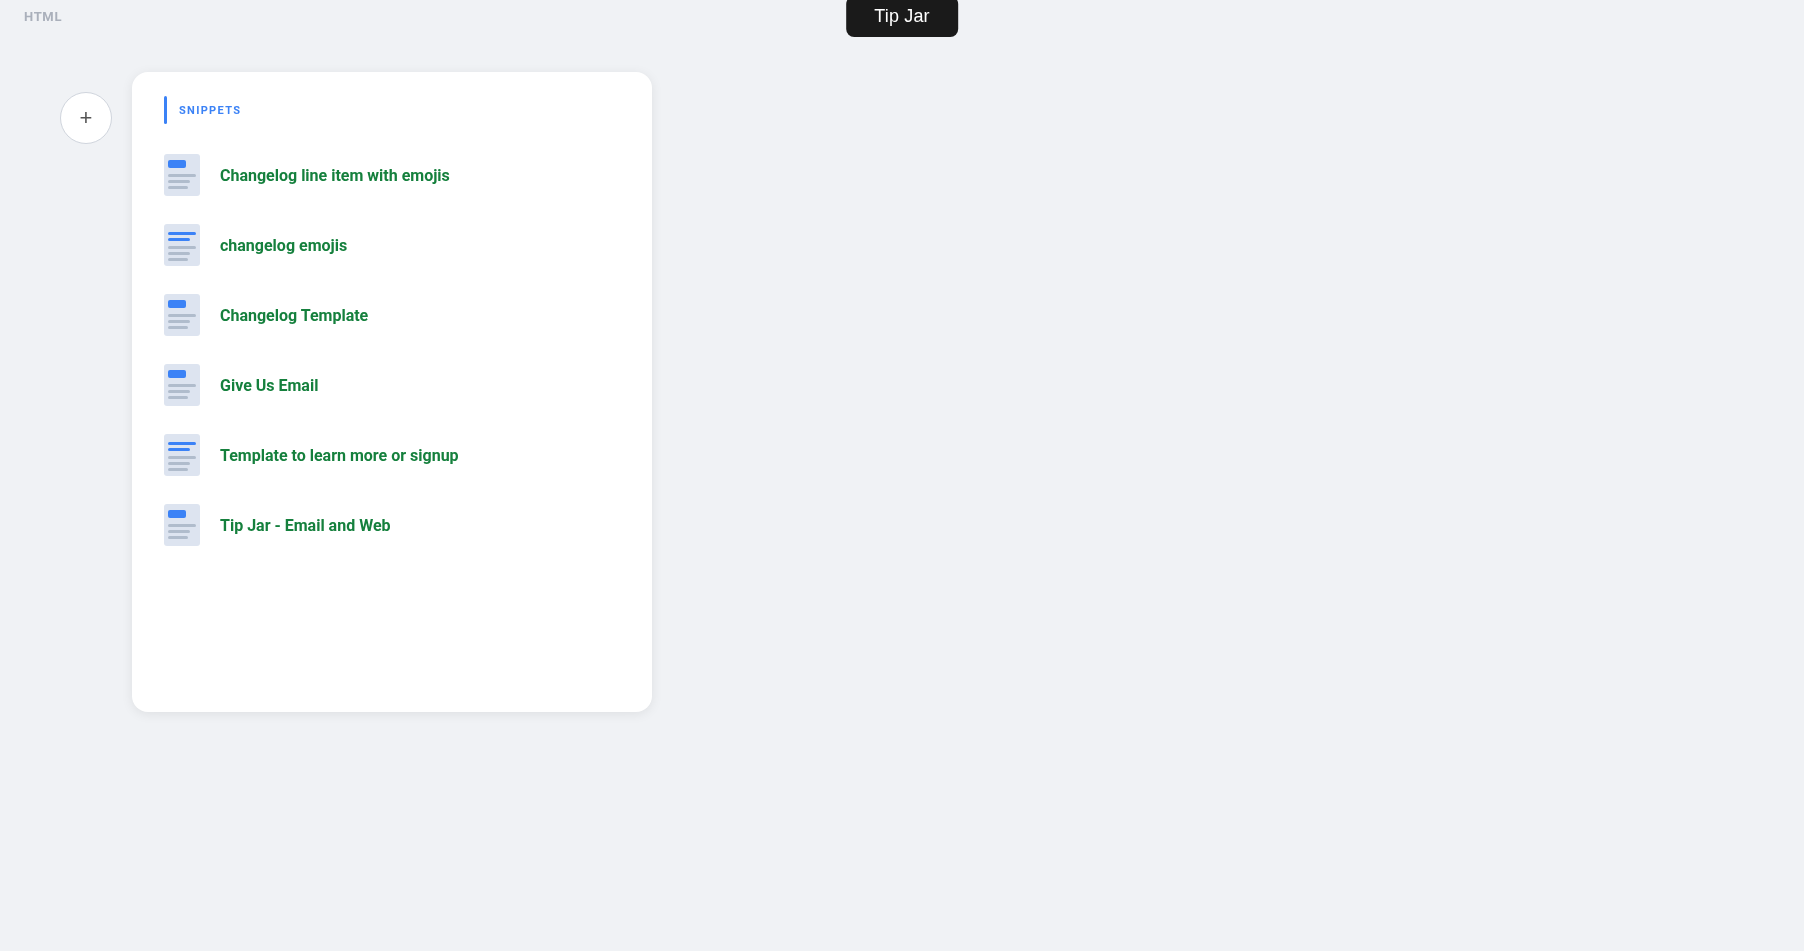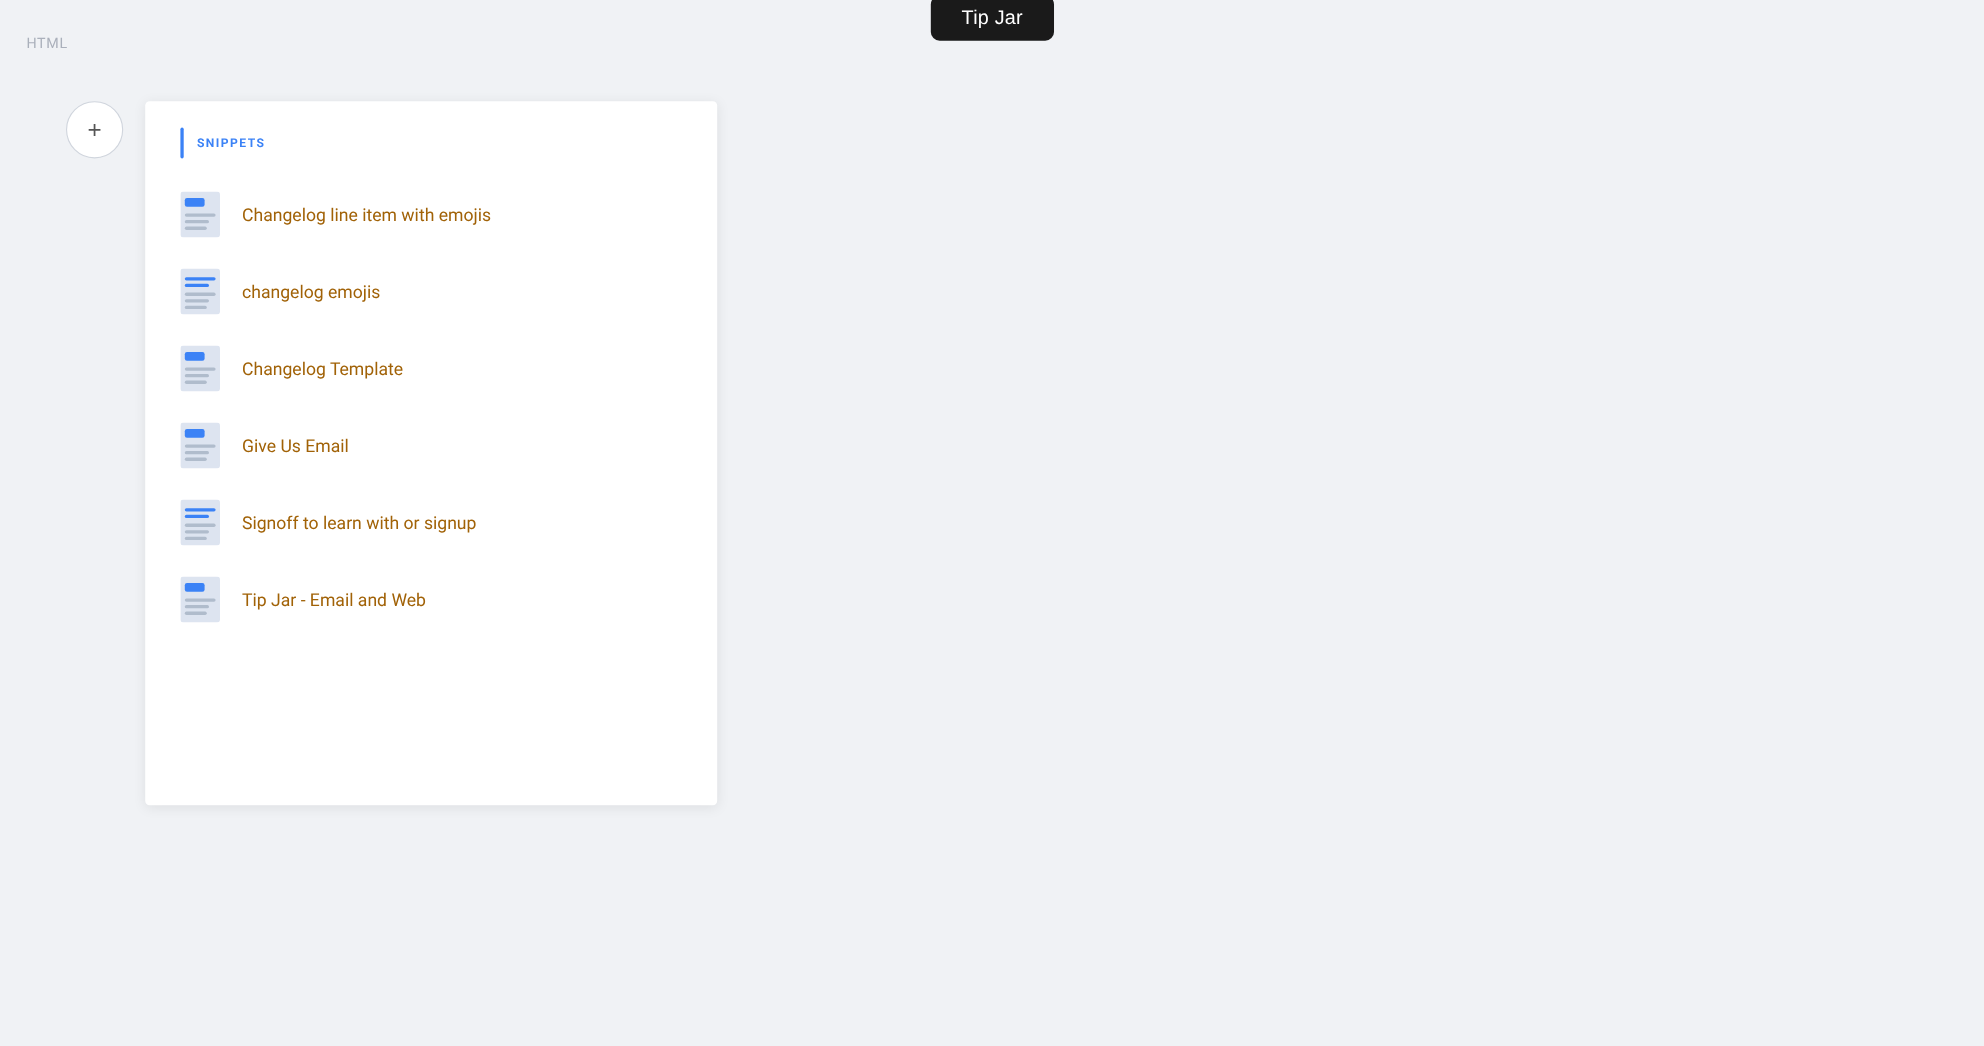--- a/index.html
+++ b/index.html
@@ -21,27 +21,26 @@
       position: relative;
       display: flex;
       align-items: center;
       padding: 16px 24px;
       background-color: #f0f2f5;
     }
 
     .header-html-label {
       font-size: 13px;
       color: #aab0bb;
-      font-weight: 400;
+      font-weight: 700;
       letter-spacing: 0.05em;
       position: absolute;
       left: 24px;
       top: 50%;
       transform: translateY(-50%);
-      margin-top: 24px;
     }
 
     .header-title-btn {
       position: absolute;
       left: 50%;
       transform: translateX(-50%);
       background-color: #1a1a1a;
       color: #ffffff;
       border: none;
       border-radius: 8px;
@@ -75,26 +74,25 @@
       margin-top: 20px;
       margin-right: 20px;
       color: #555;
       font-size: 22px;
       font-weight: 300;
     }
 
     
     .snippets-panel {
       background: #ffffff;
-      border-radius: 4px;
+      border-radius: 16px;
       box-shadow: 0 2px 12px rgba(0,0,0,0.08);
       width: 520px;
       padding: 24px 0 24px 0;
       min-height: 640px;
-      margin-top: 20px;
     }
 
     .snippets-header {
       padding: 0 32px 16px 32px;
       display: flex;
       align-items: center;
       gap: 0;
     }
 
     .snippets-header-bar {
@@ -136,22 +134,22 @@
       position: relative;
     }
 
     .snippet-icon-svg {
       width: 36px;
       height: 42px;
     }
 
     .snippet-name {
       font-size: 16px;
-      color: #a16207;
-      font-weight: 400;
+      color: #15803d;
+      font-weight: 700;
     }
   </style>
 </head>
 <body>
 
 <div class="header">
   <span class="header-html-label">HTML</span>
   <button class="header-title-btn">Tip Jar</button>
 </div>
 
@@ -228,21 +226,21 @@
         <div class="snippet-icon">
           <svg class="snippet-icon-svg" viewBox="0 0 36 42" xmlns="http://www.w3.org/2000/svg">
             <rect x="0" y="0" width="36" height="42" rx="3" ry="3" fill="#dde4f0"></rect>
             <rect x="4" y="8" width="28" height="3" rx="1.5" ry="1.5" fill="#3b82f6"></rect>
             <rect x="4" y="14" width="22" height="3" rx="1.5" ry="1.5" fill="#3b82f6"></rect>
             <rect x="4" y="22" width="28" height="3" rx="1.5" ry="1.5" fill="#b0bccc"></rect>
             <rect x="4" y="28" width="22" height="3" rx="1.5" ry="1.5" fill="#b0bccc"></rect>
             <rect x="4" y="34" width="20" height="3" rx="1.5" ry="1.5" fill="#b0bccc"></rect>
           </svg>
         </div>
-        <span class="snippet-name">Signoff to learn with or signup</span>
+        <span class="snippet-name">Template to learn more or signup</span>
       </div>
 
       <div class="snippet-item">
         <div class="snippet-icon">
           <svg class="snippet-icon-svg" viewBox="0 0 36 42" xmlns="http://www.w3.org/2000/svg">
             <rect x="0" y="0" width="36" height="42" rx="3" ry="3" fill="#dde4f0"></rect>
             <rect x="4" y="6" width="18" height="8" rx="2" ry="2" fill="#3b82f6"></rect>
             <rect x="4" y="20" width="28" height="3" rx="1.5" ry="1.5" fill="#b0bccc"></rect>
             <rect x="4" y="26" width="22" height="3" rx="1.5" ry="1.5" fill="#b0bccc"></rect>
             <rect x="4" y="32" width="20" height="3" rx="1.5" ry="1.5" fill="#b0bccc"></rect>

